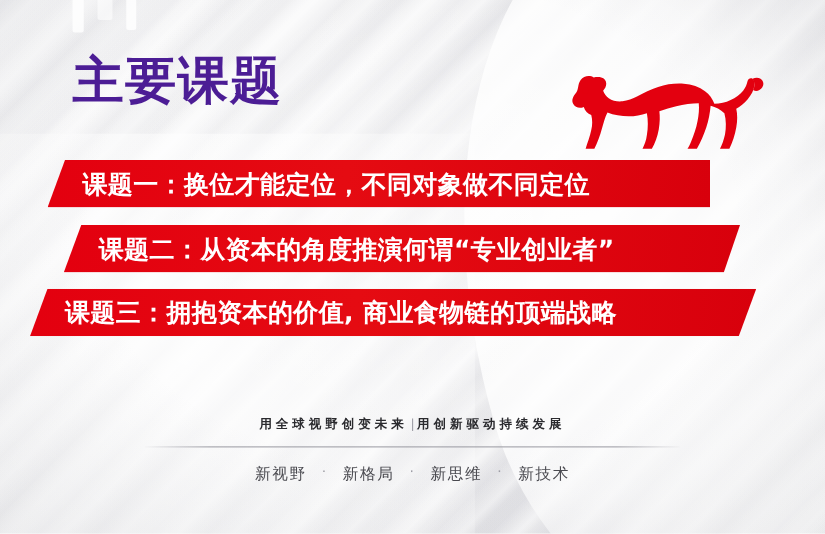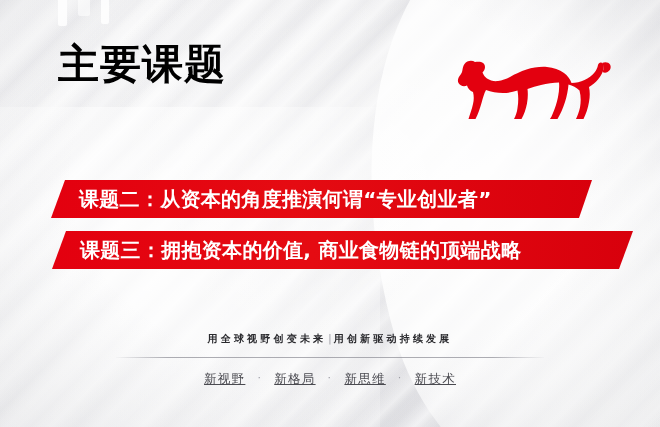--- a/index.html
+++ b/index.html
@@ -116,21 +116,21 @@
   .top-bar.b3 { left: 101px; width: 8px;  height: 28px; }
 
   
   .title {
     position: absolute;
     left: 58px;
     top: 44px;
     font-size: 41px;
     line-height: 1;
     font-weight: 700;
-    color: #000000;
+    color: #4c1d95;
     letter-spacing: 1px;
     white-space: nowrap;
   }
 
   
   .lion {
     position: absolute;
     left: 452px;
     top: 44px;
     width: 160px;
@@ -165,21 +165,21 @@
   }
   .banner.b1 .bl { left: 28px; }
 
   .banner.b2 {
     left: 51px; top: 180px; width: 541px;
     clip-path: polygon(14px 0, 100% 0, calc(100% - 13px) 100%, 0 100%);
   }
   .banner.b2 .bl { left: 28px; }
 
   .banner.b3 {
-    left: 52px; top: 231px; width: 581px;
+    left: 24px; top: 231px; width: 581px;
     clip-path: polygon(14px 0, 100% 0, calc(100% - 14px) 100%, 0 100%);
   }
   .banner.b3 .bl { left: 28px; }
 
   
   .footer {
     position: absolute;
     left: 0;
     top: 332px;
     width: 660px;
@@ -208,21 +208,21 @@
        rgba(150,150,158,0.78) 88%,
        rgba(170,170,178,0.05) 100%);
   }
   .footer-keywords {
     margin-top: 13px;
     font-size: 12.5px;
     color: #4a4a50;
     letter-spacing: 1.3px;
     white-space: nowrap;
   }
-  .footer-keywords .kw { padding: 0 3px; text-decoration: underline; }
+  .footer-keywords .kw { padding: 0 3px; }
   .footer-keywords .dot {
     color: #9d9da5;
     padding: 0 9px;
     font-size: 11px;
     position: relative;
     top: -2px;
   }
 </style>
 </head>
 <body>
@@ -304,20 +304,23 @@
         C38,54 36,52 33,52 Z"></path>
       <path fill="#E3000F" d="
         M300,38
         C306,35 313,36 316,41
         C319,46 317,53 311,56
         C308,58 304,58 301,56
         C304,50 304,44 300,38 Z"></path>
     </svg>
   </div>
 
+  <div class="banner b1">
+    <span class="bl">课题一：换位才能定位，不同对象做不同定位</span>
+  </div>
 
   <div class="banner b2">
     <span class="bl">课题二：从资本的角度推演何谓“专业创业者”</span>
   </div>
 
   <div class="banner b3">
     <span class="bl">课题三：拥抱资本的价值, 商业食物链的顶端战略</span>
   </div>
 
   <div class="footer">

